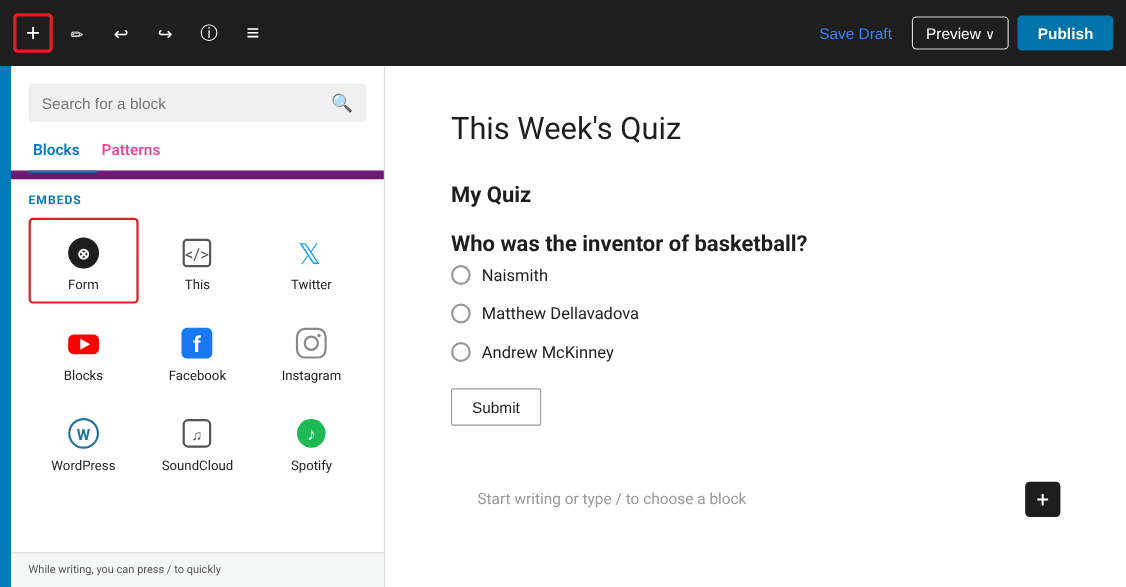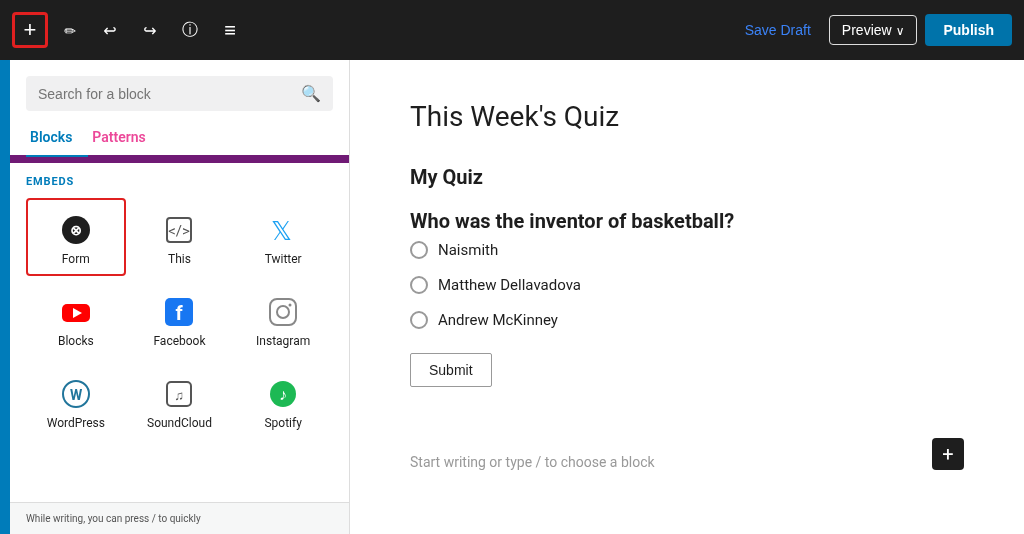--- a/index.html
+++ b/index.html
@@ -231,26 +231,27 @@
       padding: 8px 18px;
       font-size: 14px;
       cursor: pointer;
       border-radius: 2px;
       color: #1e1e1e;
       margin-bottom: 40px;
     }
 
     .add-block-row {
       display: flex;
-      align-items: flex-end;
+      align-items: center;
       justify-content: space-between;
       border-top: 1px solid transparent;
       padding: 10px 0;
       color: #999;
       font-size: 14px;
+      margin-left: 24px;
     }
     .add-block-plus {
       width: 32px; height: 32px;
       background: #1e1e1e;
       color: #fff;
       display: flex; align-items: center; justify-content: center;
       border-radius: 4px;
       font-size: 20px;
       cursor: pointer;
     }

